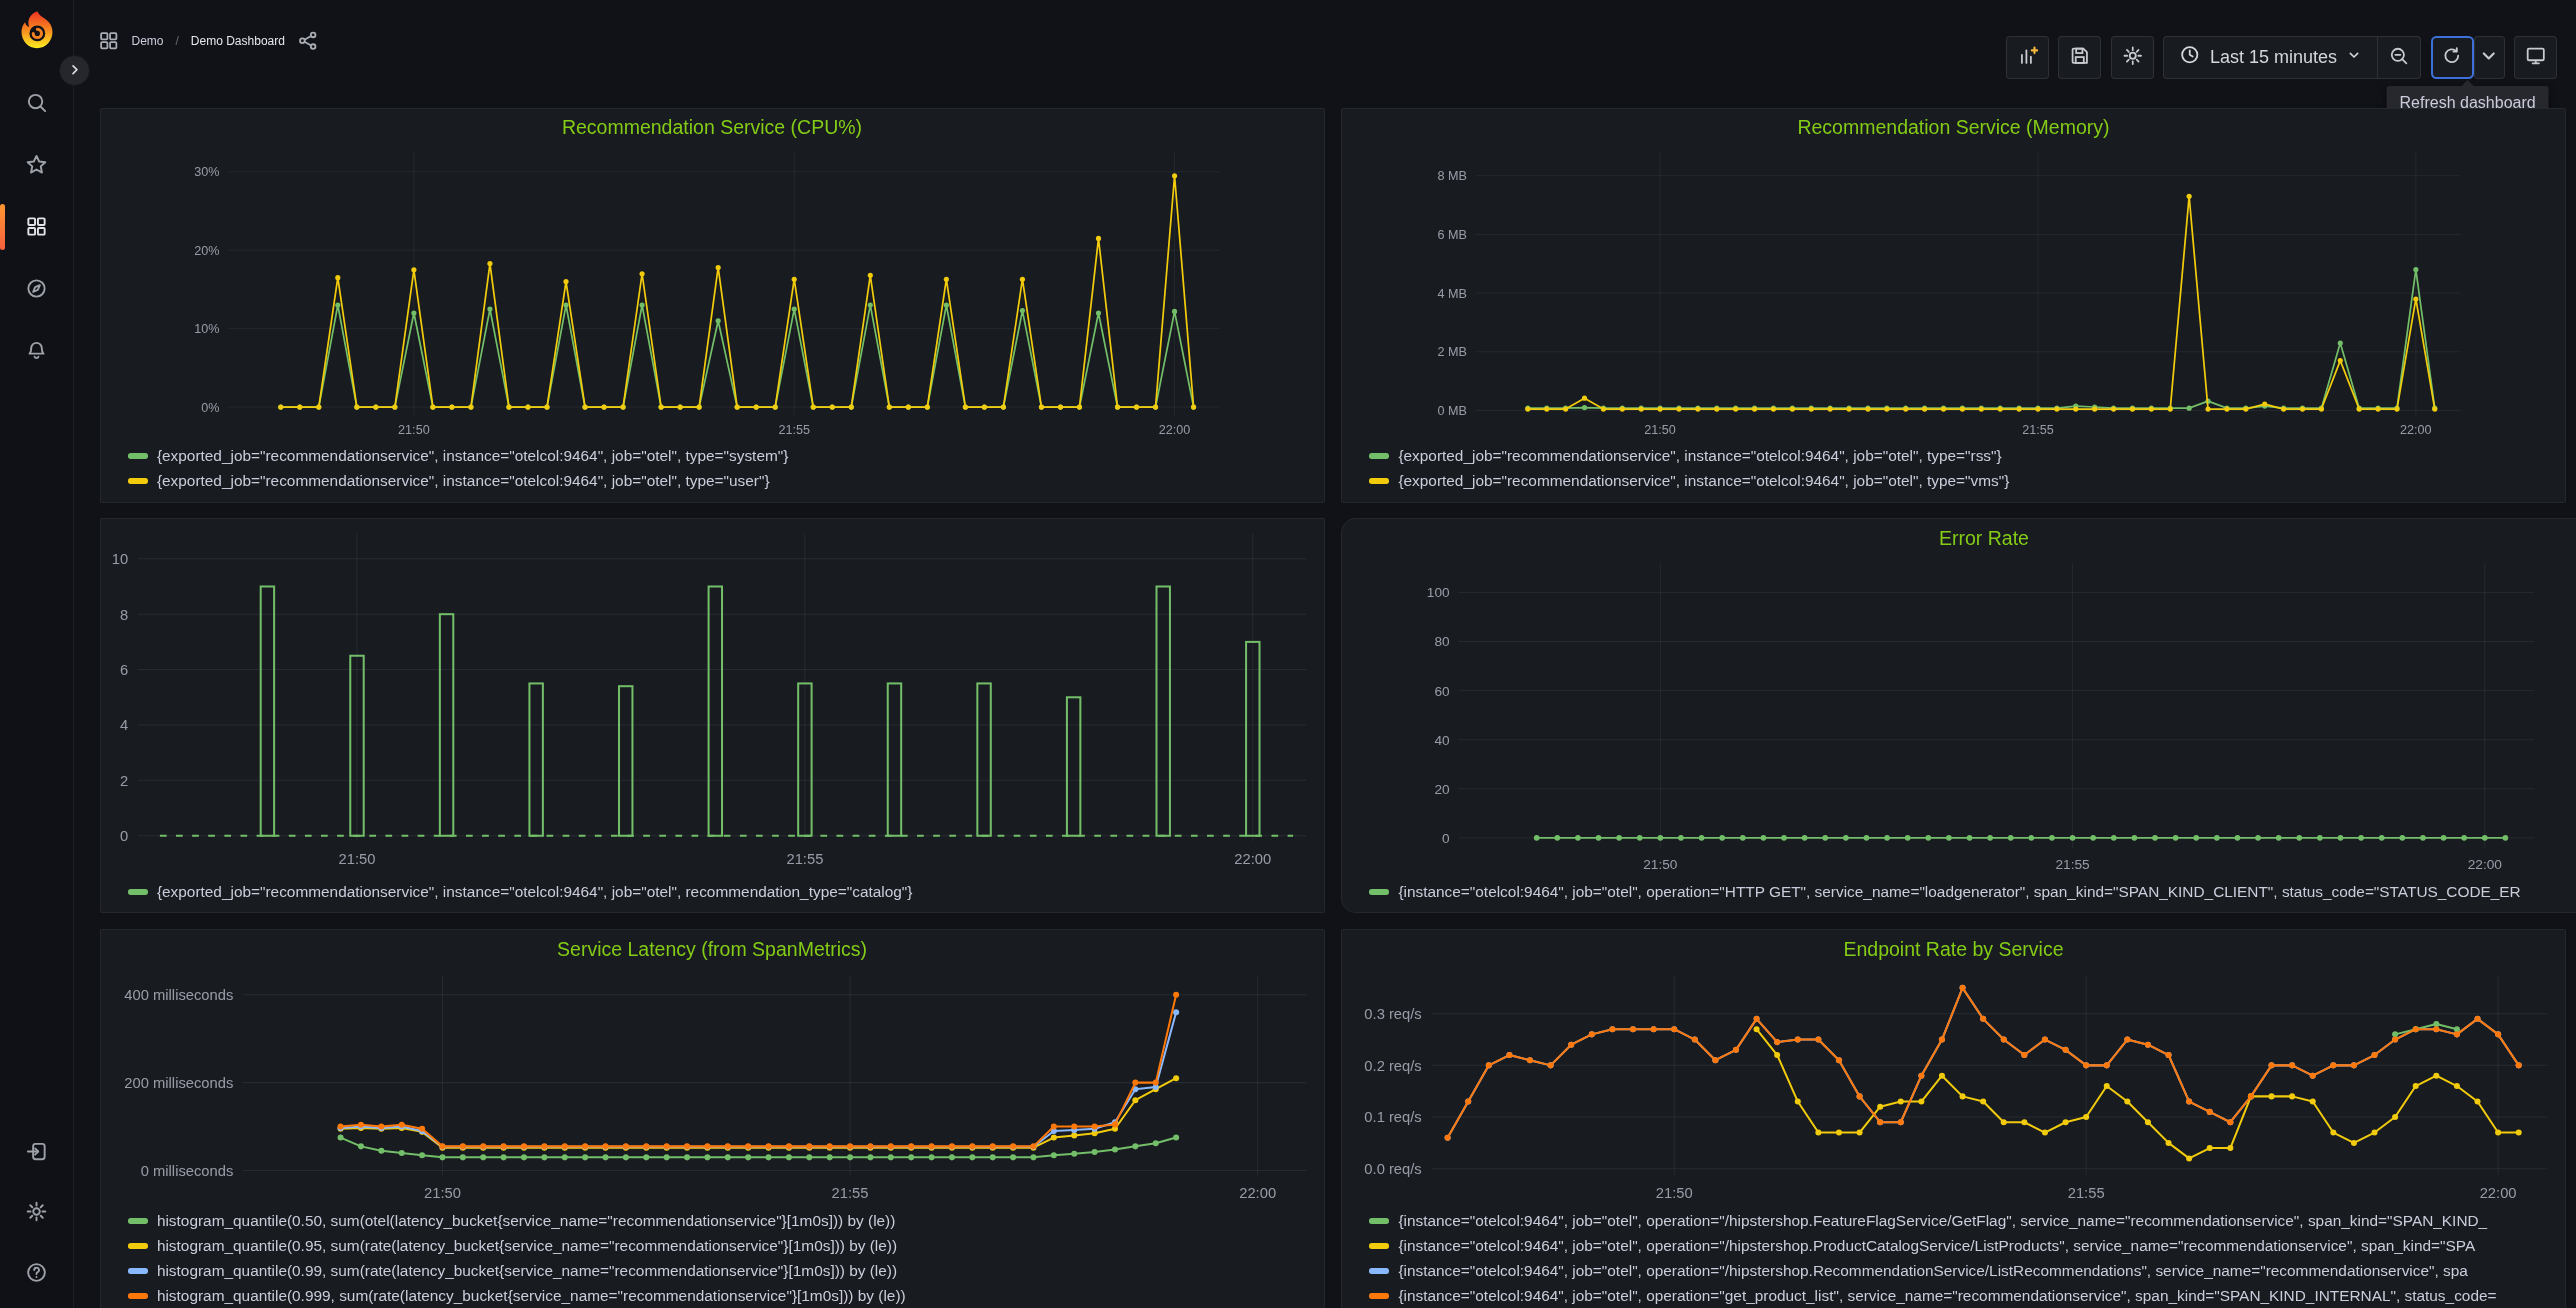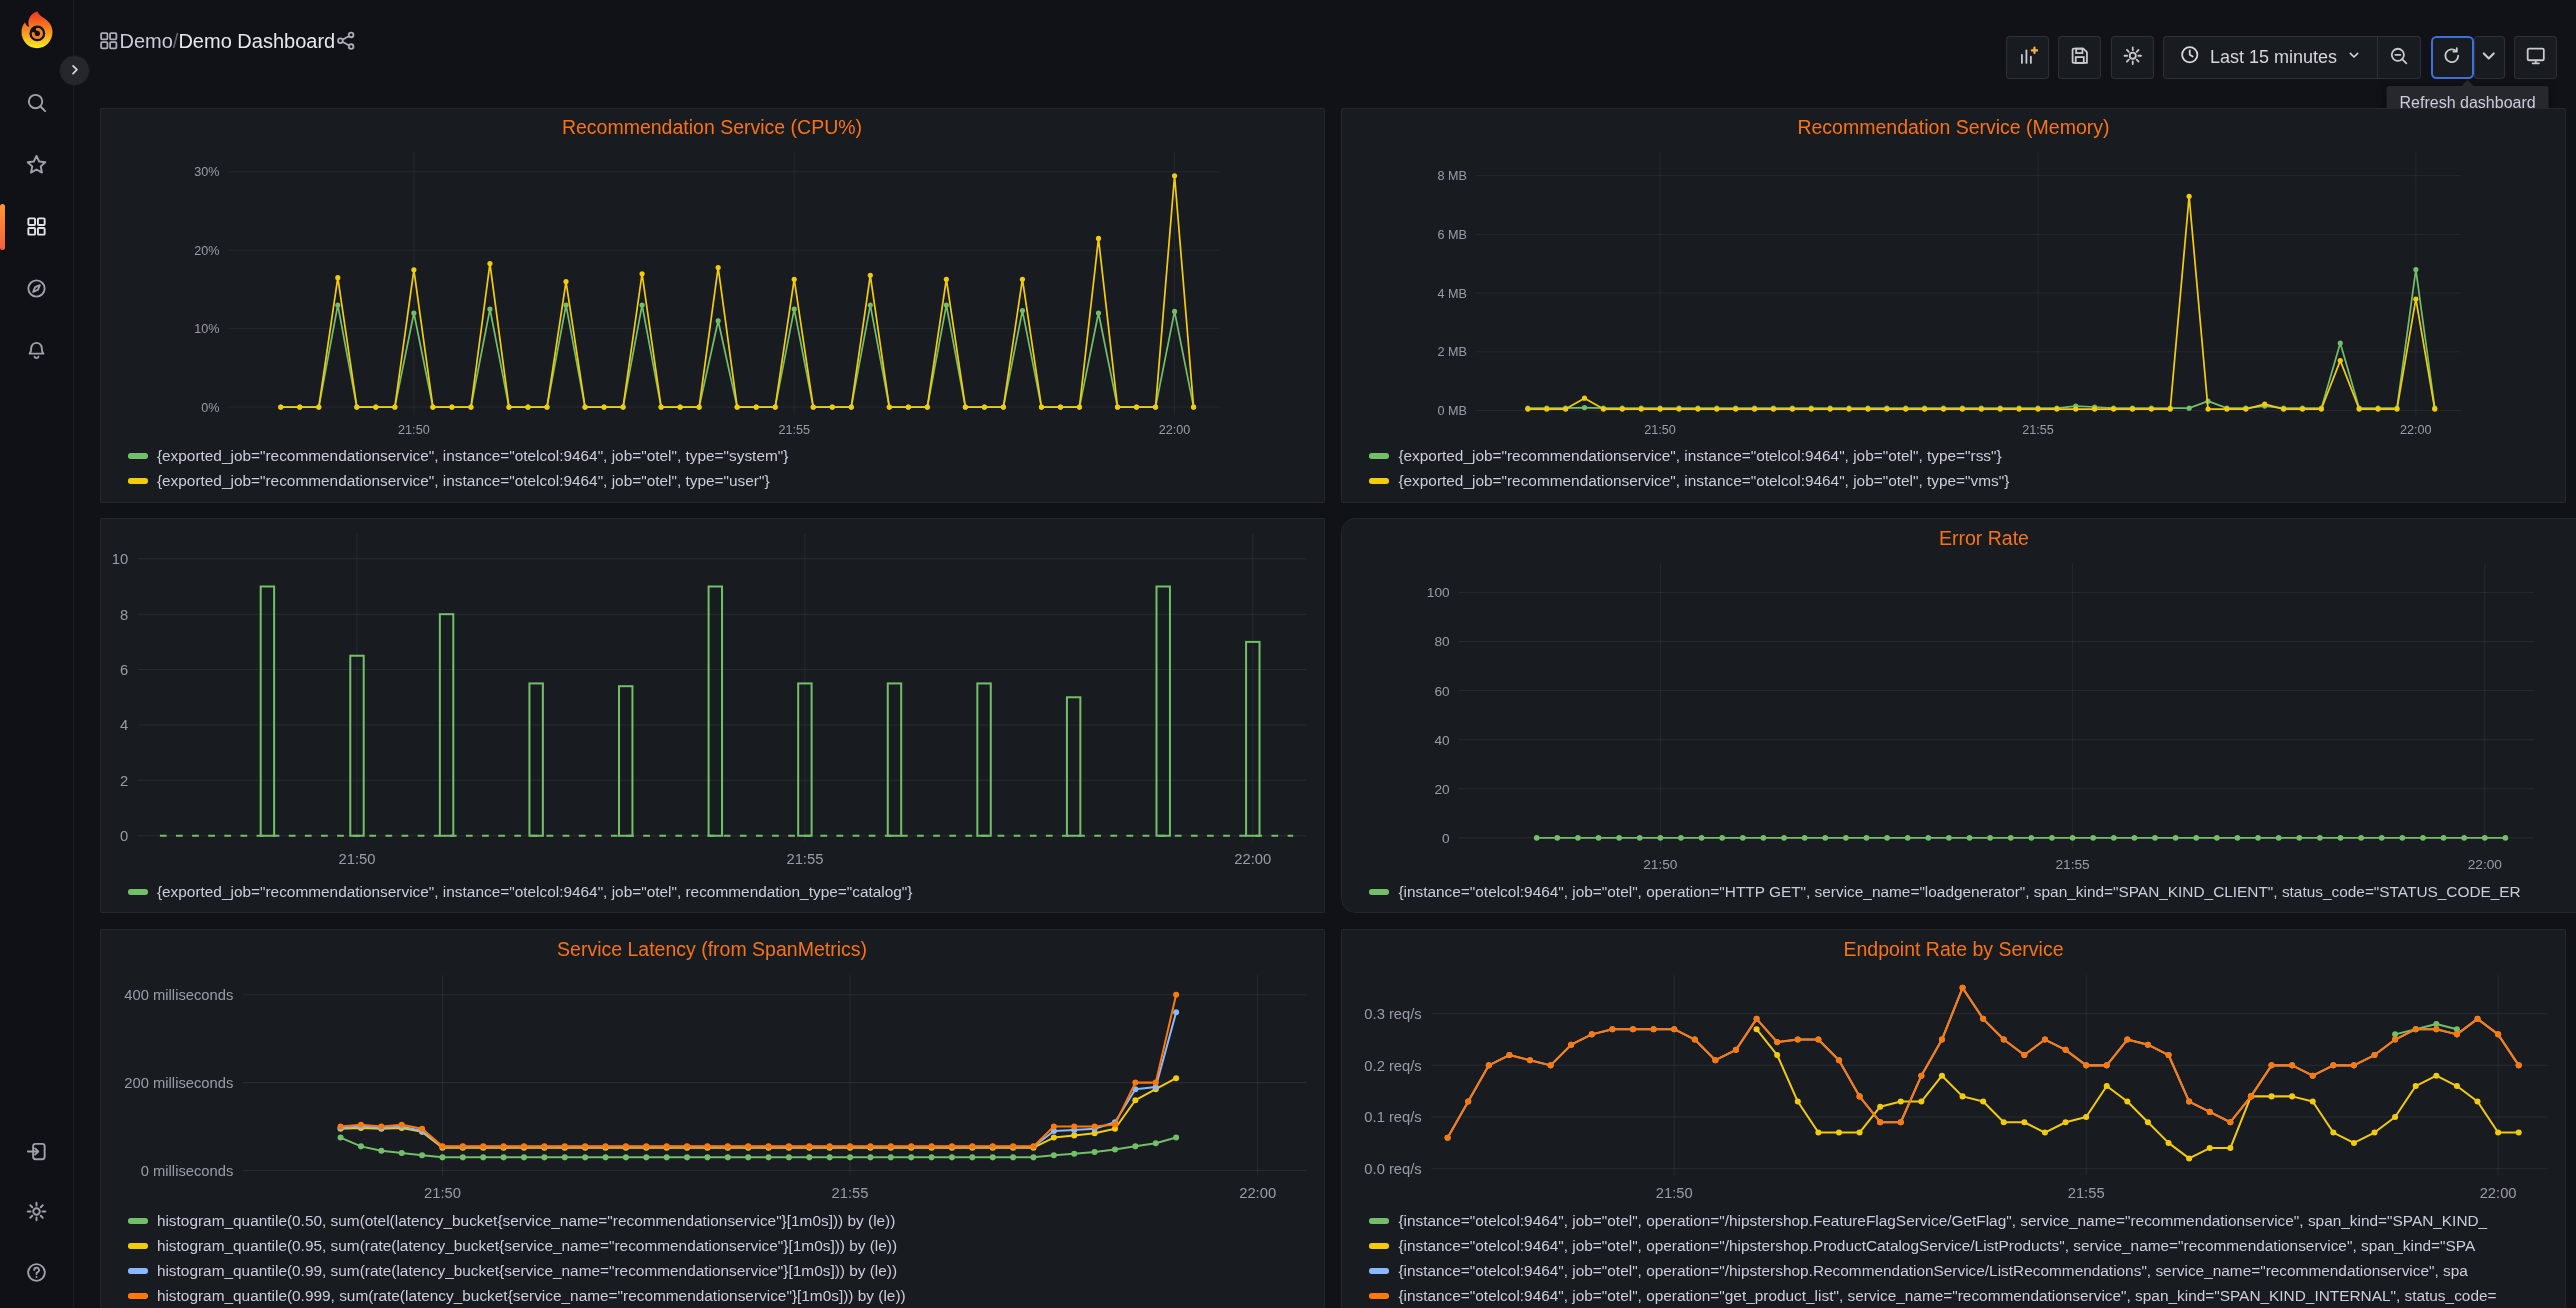--- a/index.html
+++ b/index.html
@@ -17,21 +17,21 @@
   .side-item.active{color:#e3e4e8;}
   .side-item.active::before{content:"";position:absolute;left:-15.4px;top:-1.3px;width:5.4px;height:46px;border-radius:2.7px;
     background:linear-gradient(180deg,#ff9830 0%,#f55f3e 100%);}
   .expand-pill{position:absolute;left:59px;top:55px;width:31px;height:31px;border-radius:50%;
     background:#26272d;border:0.7px solid #17181c;display:flex;align-items:center;justify-content:center;
     color:#d8d9df;z-index:9;cursor:pointer;}
   .expand-pill svg{width:13.4px;height:13.4px;}
   
   .topbar{position:absolute;left:74px;top:0;right:0;height:82px;display:flex;align-items:center;
     padding:0 19px 0 24px;background:#111217;}
-  .crumbs{display:flex;align-items:center;font-size:20px;}
+  .crumbs{display:flex;align-items:center;gap:12px;font-size:12px;}
   .crumbs .ic{color:#a9adb5;display:flex;}
   .crumbs .ic svg{width:21.5px;height:21.5px;}
   .crumb-section{color:#ccccdc;cursor:pointer;}
   .crumb-sep{color:rgba(204,204,220,0.45);}
   .crumb-page{color:#e7e8ec;font-weight:400;cursor:pointer;}
   .toolbar{margin-left:auto;display:flex;align-items:center;gap:9.4px;}
   .tb-btn{height:43px;min-width:43px;background:#181b1f;border:0.7px solid rgba(204,204,220,0.12);
     border-radius:4px;display:flex;align-items:center;justify-content:center;color:#c8cad0;cursor:pointer;padding:0;margin-top:32px;}
   .tb-btn svg{width:21.5px;height:21.5px;}
   .tb-group{display:flex;align-items:stretch;}
@@ -51,21 +51,21 @@
   .main{position:absolute;left:74px;top:82px;right:0;bottom:0;overflow:hidden;}
   .panel{position:absolute;background:#181b1f;border:0.7px solid rgba(204,204,220,0.07);border-radius:2px;
     display:flex;flex-direction:column;}
   #p1{left:25.5px;top:25.5px;width:1225px;height:395px;}
   #p2{left:1267px;top:25.5px;width:1225px;height:395px;}
   #p3{left:25.5px;top:436px;width:1225px;height:395px;}
   #p4{left:1267px;top:436px;width:1286px;height:395px;border-radius:15px;}
   #p5{left:25.5px;top:847px;width:1225px;height:457px;}
   #p6{left:1267px;top:847px;width:1225px;height:457px;}
   .panel-title{height:34px;display:flex;align-items:center;justify-content:center;font-size:19.5px;
-    font-weight:500;color:#f97316;cursor:pointer;flex:none;padding-top:4px;}
+    font-weight:500;color:#84cc16;cursor:pointer;flex:none;padding-top:4px;}
   .chart{flex:1;min-height:0;width:100%;display:block;}
   .chart.fixed{flex:none;height:242px;}
   svg{font-family:"Liberation Sans",sans-serif;}
   .legend{flex:none;padding:2.7px 10.7px 8px 27px;overflow:hidden;}
   .legend-item{display:flex;align-items:center;height:25px;font-size:15.4px;color:#ccccdc;
     white-space:nowrap;overflow:hidden;cursor:pointer;}
   .legend-chip{flex:none;width:20px;height:6px;border-radius:2.7px;margin-right:9.4px;}
 </style>
 </head>
 <body>

